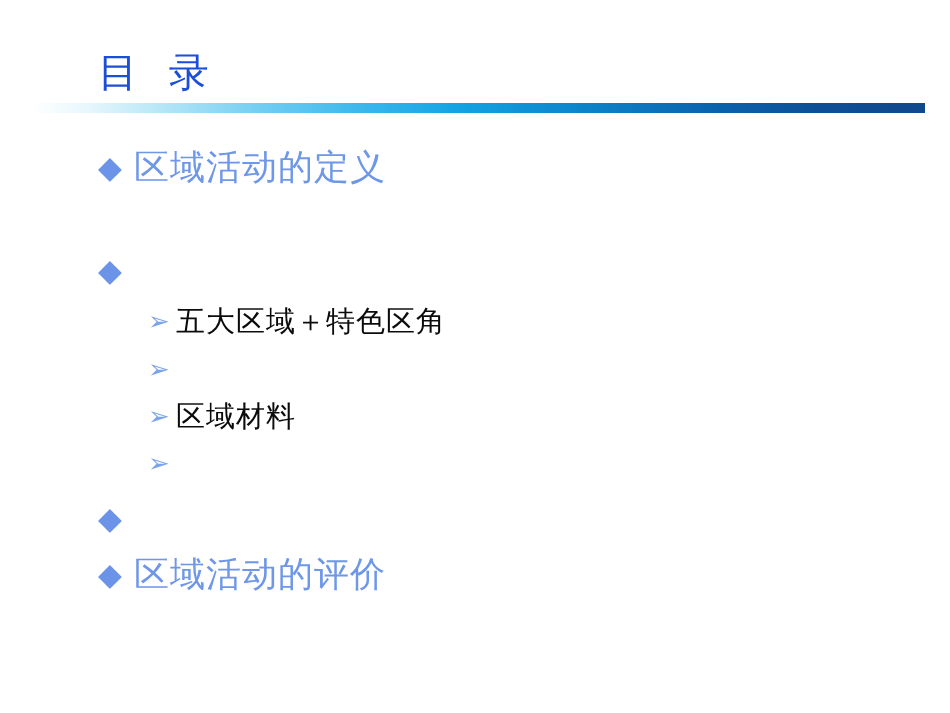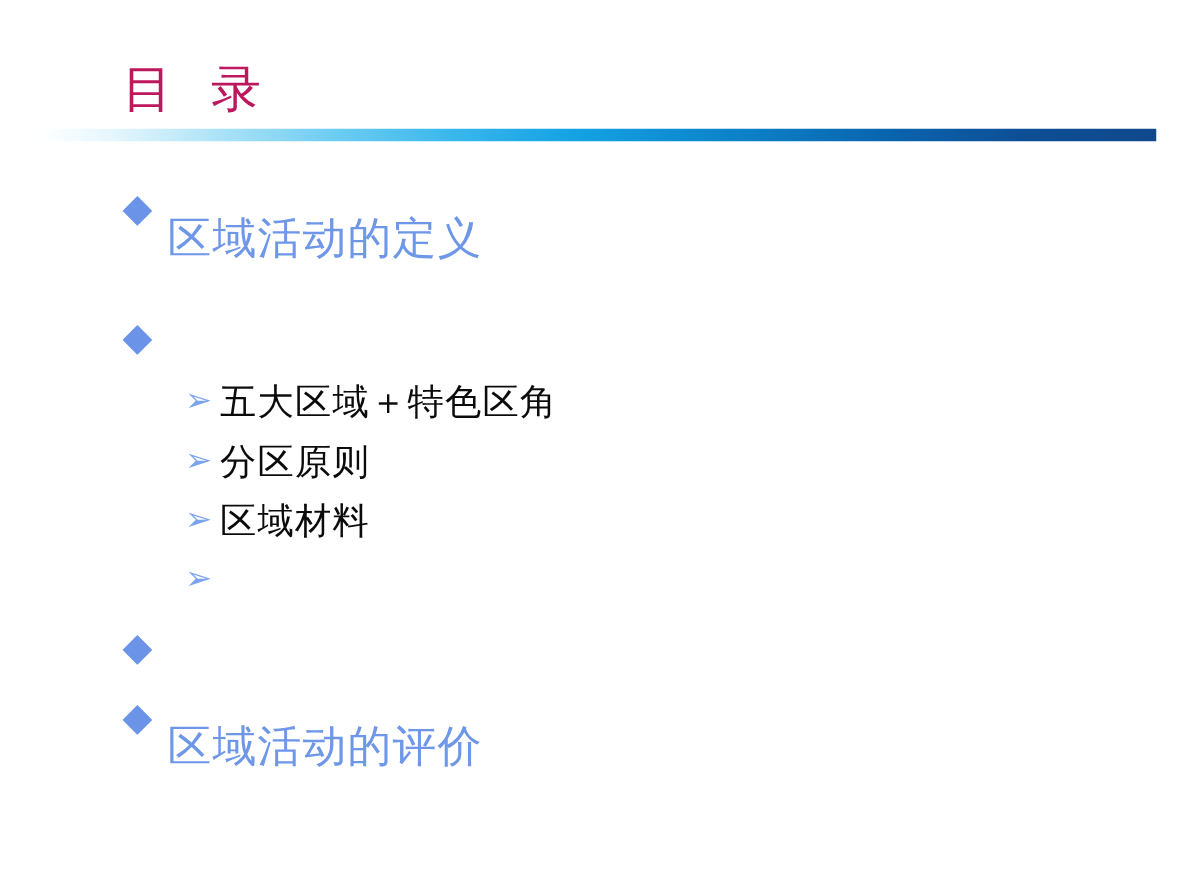--- a/index.html
+++ b/index.html
@@ -22,21 +22,21 @@
   }
 
   
   .slide-title {
     position: absolute;
     left: 98px;
     top: 48px;
     font-family: "DejaVu Serif", "Liberation Serif", serif;
     font-size: 40px;
     line-height: 48px;
-    color: #be185d;
+    color: #1d4ed8;
     letter-spacing: 9px;
     white-space: nowrap;
   }
 
   
   .title-rule {
     position: absolute;
     left: 32px;
     top: 103px;
     width: 893px;
@@ -75,21 +75,20 @@
   .lvl1 .marker {
     width: 36px;
     flex: 0 0 36px;
     color: #6B93E8;
     font-size: 31px;
     line-height: 42px;
     text-align: left;
   }
   .lvl1 .txt {
     letter-spacing: 1px;
-    margin-top: 24px;
   }
 
   .lvl2 {
     position: absolute;
     display: flex;
     align-items: flex-start;
     white-space: nowrap;
     color: #0b0b0b;
     font-family: "DejaVu Serif", "Liberation Serif", serif;
     font-size: 29px;
@@ -136,21 +135,20 @@
       <span class="marker">◆</span>
     </div>
 
     <div class="lvl2" id="sub-five">
       <span class="marker">➢</span>
       <span class="txt">五大区域＋特色区角</span>
     </div>
 
     <div class="lvl2" id="sub-rule">
       <span class="marker">➢</span>
-      <span class="txt">分区原则</span>
     </div>
 
     <div class="lvl2" id="sub-material">
       <span class="marker">➢</span>
       <span class="txt">区域材料</span>
     </div>
 
     <div class="lvl2" id="sub-function">
       <span class="marker">➢</span>
     </div>

